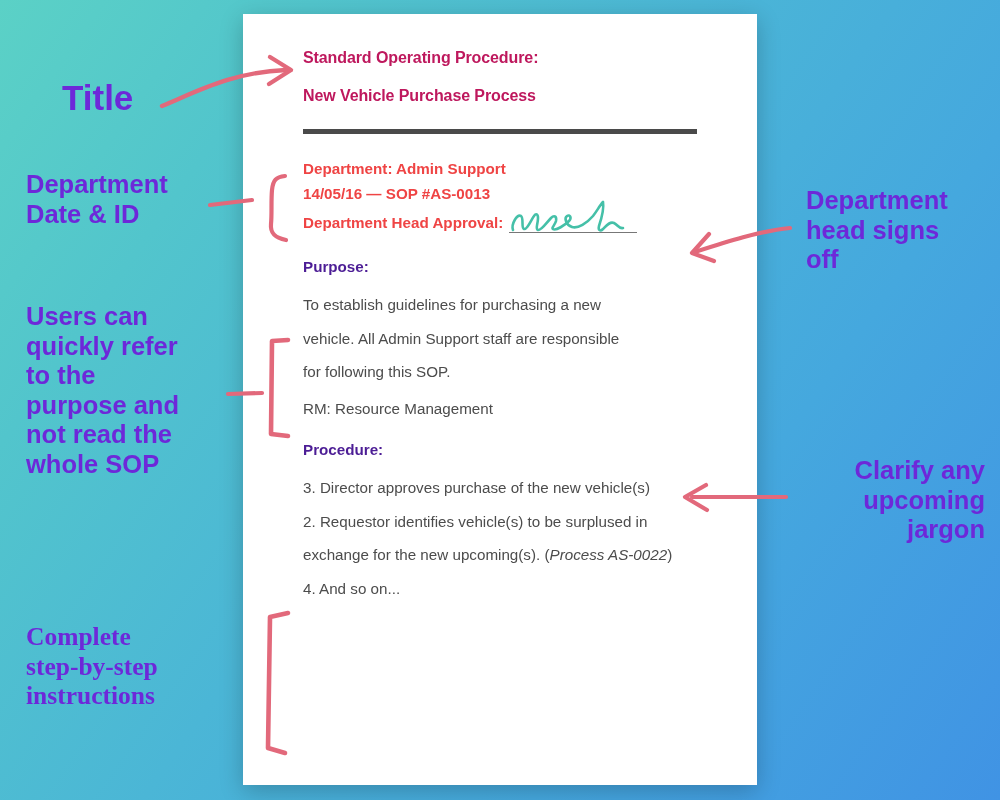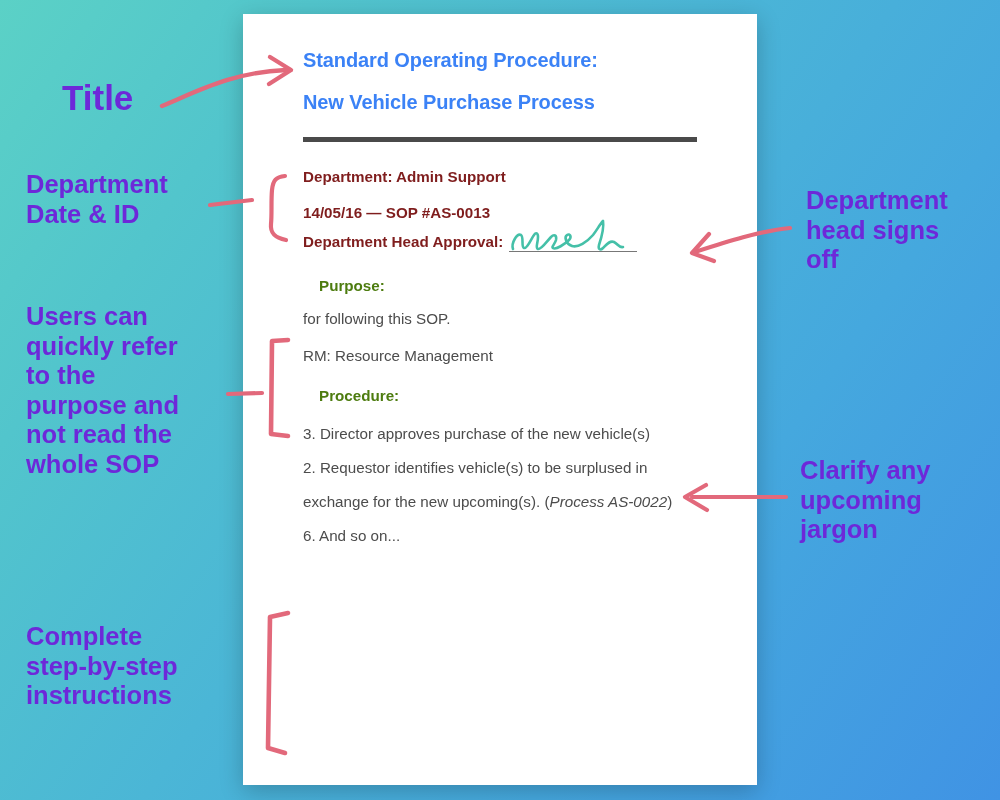--- a/index.html
+++ b/index.html
@@ -28,61 +28,60 @@
   }
 
   .doc-inner {
     position: absolute;
     left: 60px;
     top: 36px;
     width: 400px;
   }
 
   .doc-title {
-    font-size: 20px;
-    font-weight: bold;
-    color: #3b82f6;
+    font-size: 16px;
+    font-weight: bold;
+    color: #be185d;
     line-height: 1.0;
     letter-spacing: -0.1px;
     white-space: nowrap;
   }
   .doc-title.line2 { margin-top: 22px; }
 
   .doc-divider {
     margin-top: 25px;
     width: 394px;
     height: 5px;
     background: #4a4a4a;
   }
 
   .meta-line {
     font-size: 15.2px;
     font-weight: bold;
-    color: #7f1d1d;
+    color: #ef4444;
     white-space: nowrap;
   }
   #meta-department { margin-top: 26px; }
-  #meta-dateid     { margin-top: 19px; }
+  #meta-dateid     { margin-top: 8px; }
   #meta-approval   { margin-top: 12px; position: relative; }
 
   .sig-wrap {
     display: inline-block;
     position: relative;
     width: 132px;
     height: 18px;
     vertical-align: -4px;
     margin-left: 4px;
   }
   .sig-wrap svg { position: absolute; left: 0; top: -18px; }
 
   .section-head {
     font-size: 15.2px;
     font-weight: bold;
-    color: #4d7c0f;
-    margin-left: 16px;
+    color: #4c1d95;
   }
   #head-purpose    { margin-top: 26px; }
   #head-definitions{ margin-top: 24px; }
   #head-procedure  { margin-top: 23px; }
 
   .body-line {
     font-size: 15.2px;
     color: #4c4c4c;
     font-weight: normal;
     white-space: nowrap;
@@ -100,21 +99,21 @@
     position: absolute;
     color: #6d28d9;
     font-weight: bold;
     line-height: 1.16;
   }
   #annot-title        { left: 62px;  top: 78px;  font-size: 35px; }
   #annot-deptdateid   { left: 26px;  top: 170px; font-size: 25.5px; width: 215px; }
   #annot-users        { left: 26px;  top: 302px; font-size: 25.5px; width: 205px; }
   #annot-complete     { left: 26px;  top: 622px; font-size: 25.5px; width: 215px; }
   #annot-deptheadsign { left: 806px; top: 186px; font-size: 25.5px; width: 185px; }
-  #annot-jargon       { left: 800px; top: 456px; font-size: 25.5px; width: 185px; }
+  #annot-jargon       { left: 800px; top: 456px; font-size: 25.5px; width: 185px; text-align: right; }
 
   
   #marks {
     position: absolute;
     left: 0; top: 0;
     width: 1000px; height: 800px;
     pointer-events: none;
   }
 </style>
 </head>
@@ -133,46 +132,48 @@
     <div class="meta-line" id="meta-dateid">14/05/16 — SOP #AS-0013</div>
 
     <div class="meta-line" id="meta-approval">
       <span>Department Head Approval:</span><span class="sig-wrap"><svg width="132" height="40" viewBox="0 0 132 40">
           <path d="M6 34 C4 28, 10 18, 14 20 C17 22, 14 32, 17 33 C20 34, 24 24, 27 20 C29 17, 31 18, 31 22 C31 28, 28 33, 31 34 C34 35, 40 26, 44 22 C47 19, 50 20, 49 25 C48 29, 44 32, 46 33 C49 35, 58 29, 62 25 C65 22, 63 18, 60 20 C57 22, 59 29, 65 31 C71 33, 80 27, 86 20 C90 15, 93 9, 96 6 C97 12, 94 24, 92 30 C91 34, 93 36, 96 33 C99 30, 103 25, 107 27 C111 29, 112 33, 116 32" fill="none" stroke="#45C0A8" stroke-width="2.6" stroke-linecap="round" stroke-linejoin="round"></path>
           <path d="M2 36.5 L130 36.5" stroke="#777" stroke-width="1.1" fill="none"></path>
         </svg></span>
     </div>
 
     <div class="section-head" id="head-purpose">Purpose:</div>
+    <div class="body-line" id="purpose-l1">To establish guidelines for purchasing a new</div>
+    <div class="body-line">vehicle. All Admin Support staff are responsible</div>
     <div class="body-line">for following this SOP.</div>
 
     <div class="body-line" id="def-l1">RM: Resource Management</div>
 
     <div class="section-head" id="head-procedure">Procedure:</div>
     <div class="body-line" id="proc-l1">3. Director approves purchase of the new vehicle(s)</div>
     <div class="body-line">2. Requestor identifies vehicle(s) to be surplused in</div>
     <div class="body-line"><span>exchange for the new upcoming(s). (</span><em>Process AS-0022</em><span>)</span></div>
-    <div class="body-line">6. And so on...</div>
+    <div class="body-line">4. And so on...</div>
 
   </div>
 </div>
 
 <div class="annot" id="annot-title">Title</div>
 
 <div class="annot" id="annot-deptdateid" style="white-space: pre-line;">Department
 Date &amp; ID</div>
 
 <div class="annot" id="annot-users" style="white-space: pre-line;">Users can
 quickly refer
 to the
 purpose and
 not read the
 whole SOP</div>
 
-<div class="annot" id="annot-complete" style="white-space: pre-line;">Complete
+<div class="annot" id="annot-complete" style="white-space: pre-line; font-family: Liberation Serif, serif;">Complete
 step-by-step
 instructions</div>
 
 <div class="annot" id="annot-deptheadsign" style="white-space: pre-line;">Department
 head signs
 off</div>
 
 <div class="annot" id="annot-jargon" style="white-space: pre-line;">Clarify any
 upcoming
 jargon</div>

